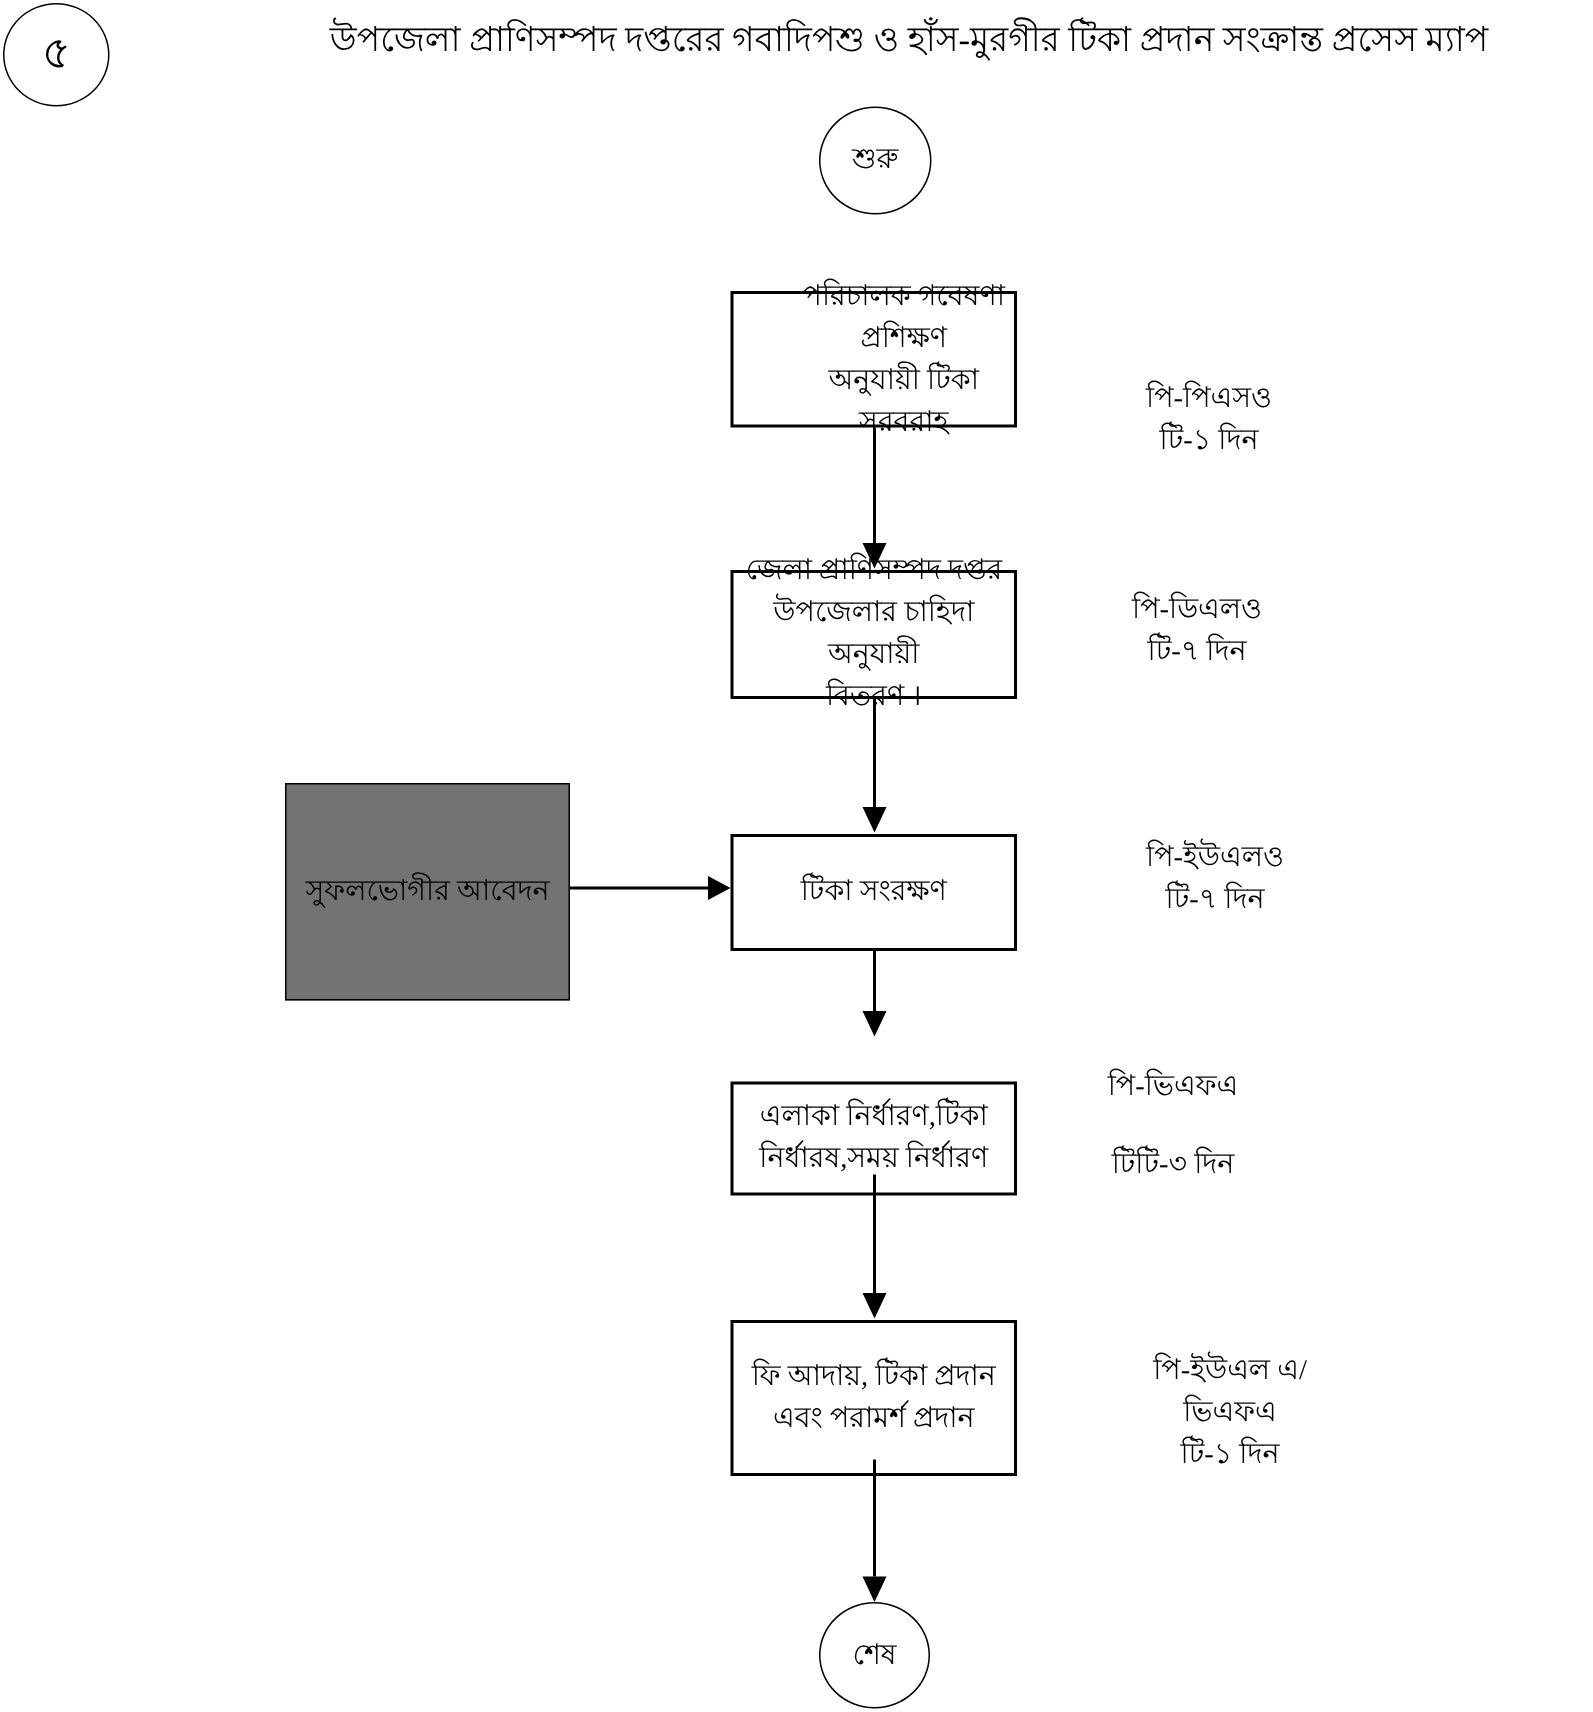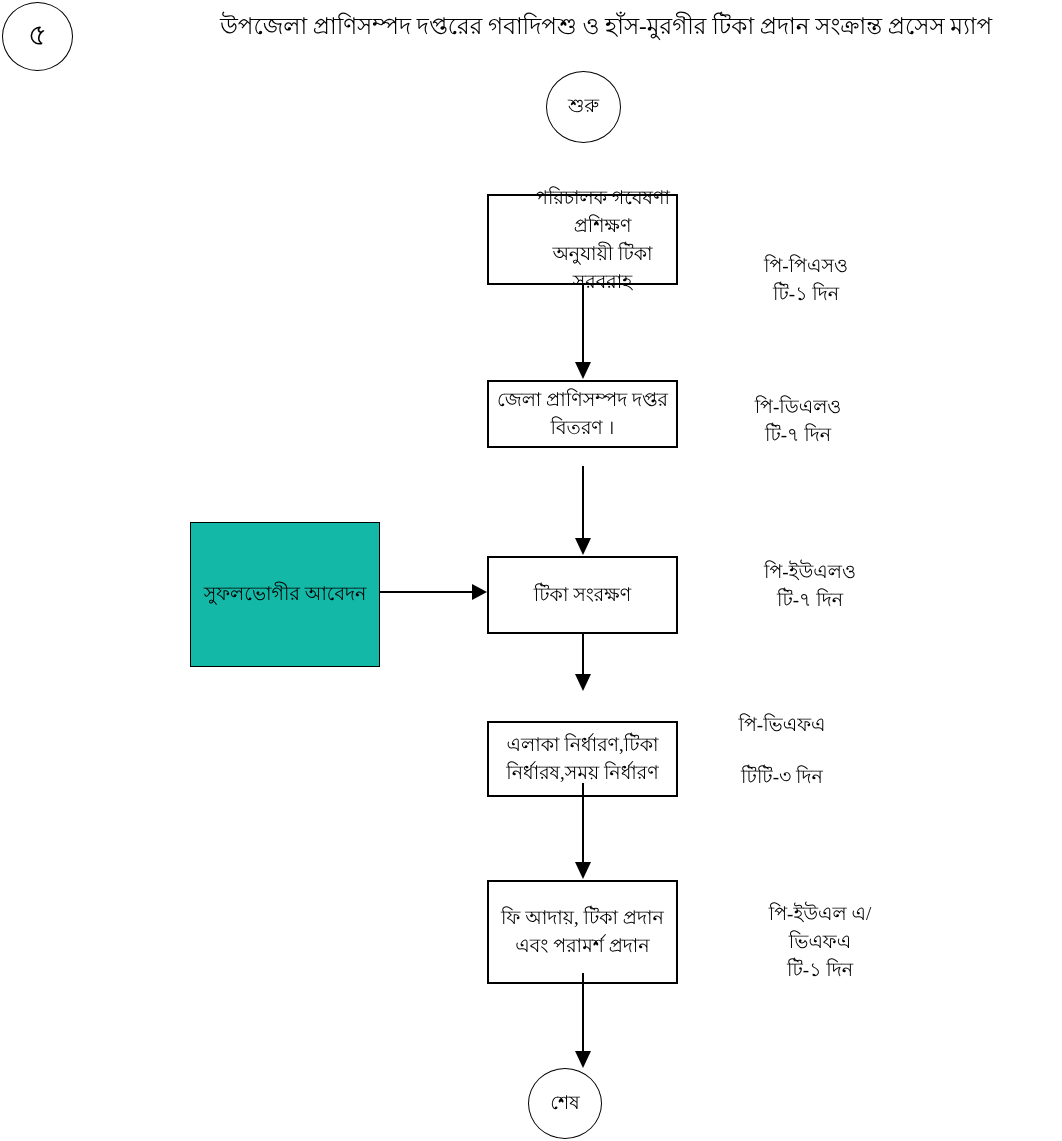--- a/index.html
+++ b/index.html
@@ -13,34 +13,34 @@
     border:1px solid #000;border-radius:50%;
     display:flex;align-items:center;justify-content:center;
     background:#fff;box-sizing:border-box;
   }
   .badge{left:2px;top:2px;width:71px;height:69px;font-size:30px;}
   .title{
     left:150px;right:0;top:8px;text-align:center;
     font-size:23px;line-height:38px;white-space:nowrap;
   }
   .startnode{left:546px;top:71px;width:75px;height:72px;font-size:19px;}
-  .endnode{left:528px;top:1068px;width:74px;height:71px;font-size:19px;}
+  .endnode{left:546px;top:1068px;width:74px;height:71px;font-size:19px;}
   .pbox{
     border:2px solid #000;box-sizing:border-box;background:#fff;
     left:487px;width:191px;
     display:flex;flex-direction:column;align-items:center;justify-content:center;
     text-align:center;font-size:19px;line-height:28px;
   }
   .box1{top:194px;height:91px;padding-left:40px;}
-  .box2{top:380px;height:68px;}
+  .box2{top:380px;height:86px;}
   .box3{top:556px;height:78px;}
   .box4{top:692px;height:76px;margin-top:29px;}
   .box5{top:880px;height:104px;}
   .sidebox{
-    border:1px solid #000;box-sizing:border-box;background:#14b8a6;
+    border:1px solid #000;box-sizing:border-box;background:#737373;
     left:190px;top:522px;width:190px;height:145px;
     display:flex;align-items:center;justify-content:center;
     text-align:center;font-size:19px;
   }
   .varrow{
     position:absolute;left:575px;width:16px;
     display:flex;flex-direction:column;align-items:center;
   }
   .vline{width:2px;flex:1;background:#000;}
   .vhead{
@@ -91,20 +91,21 @@
   <div>টি-১ দিন</div>
 </div>
 
 <div class="varrow" style="top:285px;height:94px;">
   <div class="vline"></div>
   <div class="vhead"></div>
 </div>
 
 <div class="abs pbox box2">
   <div>জেলা প্রাণিসম্পদ দপ্তর</div>
+  <div>উপজেলার চাহিদা অনুযায়ী</div>
   <div>বিতরণ ।</div>
 </div>
 <div class="slabel lab2">
   <div>পি-ডিএলও</div>
   <div>টি-৭ দিন</div>
 </div>
 
 <div class="varrow" style="top:466px;height:89px;">
   <div class="vline"></div>
   <div class="vhead"></div>

